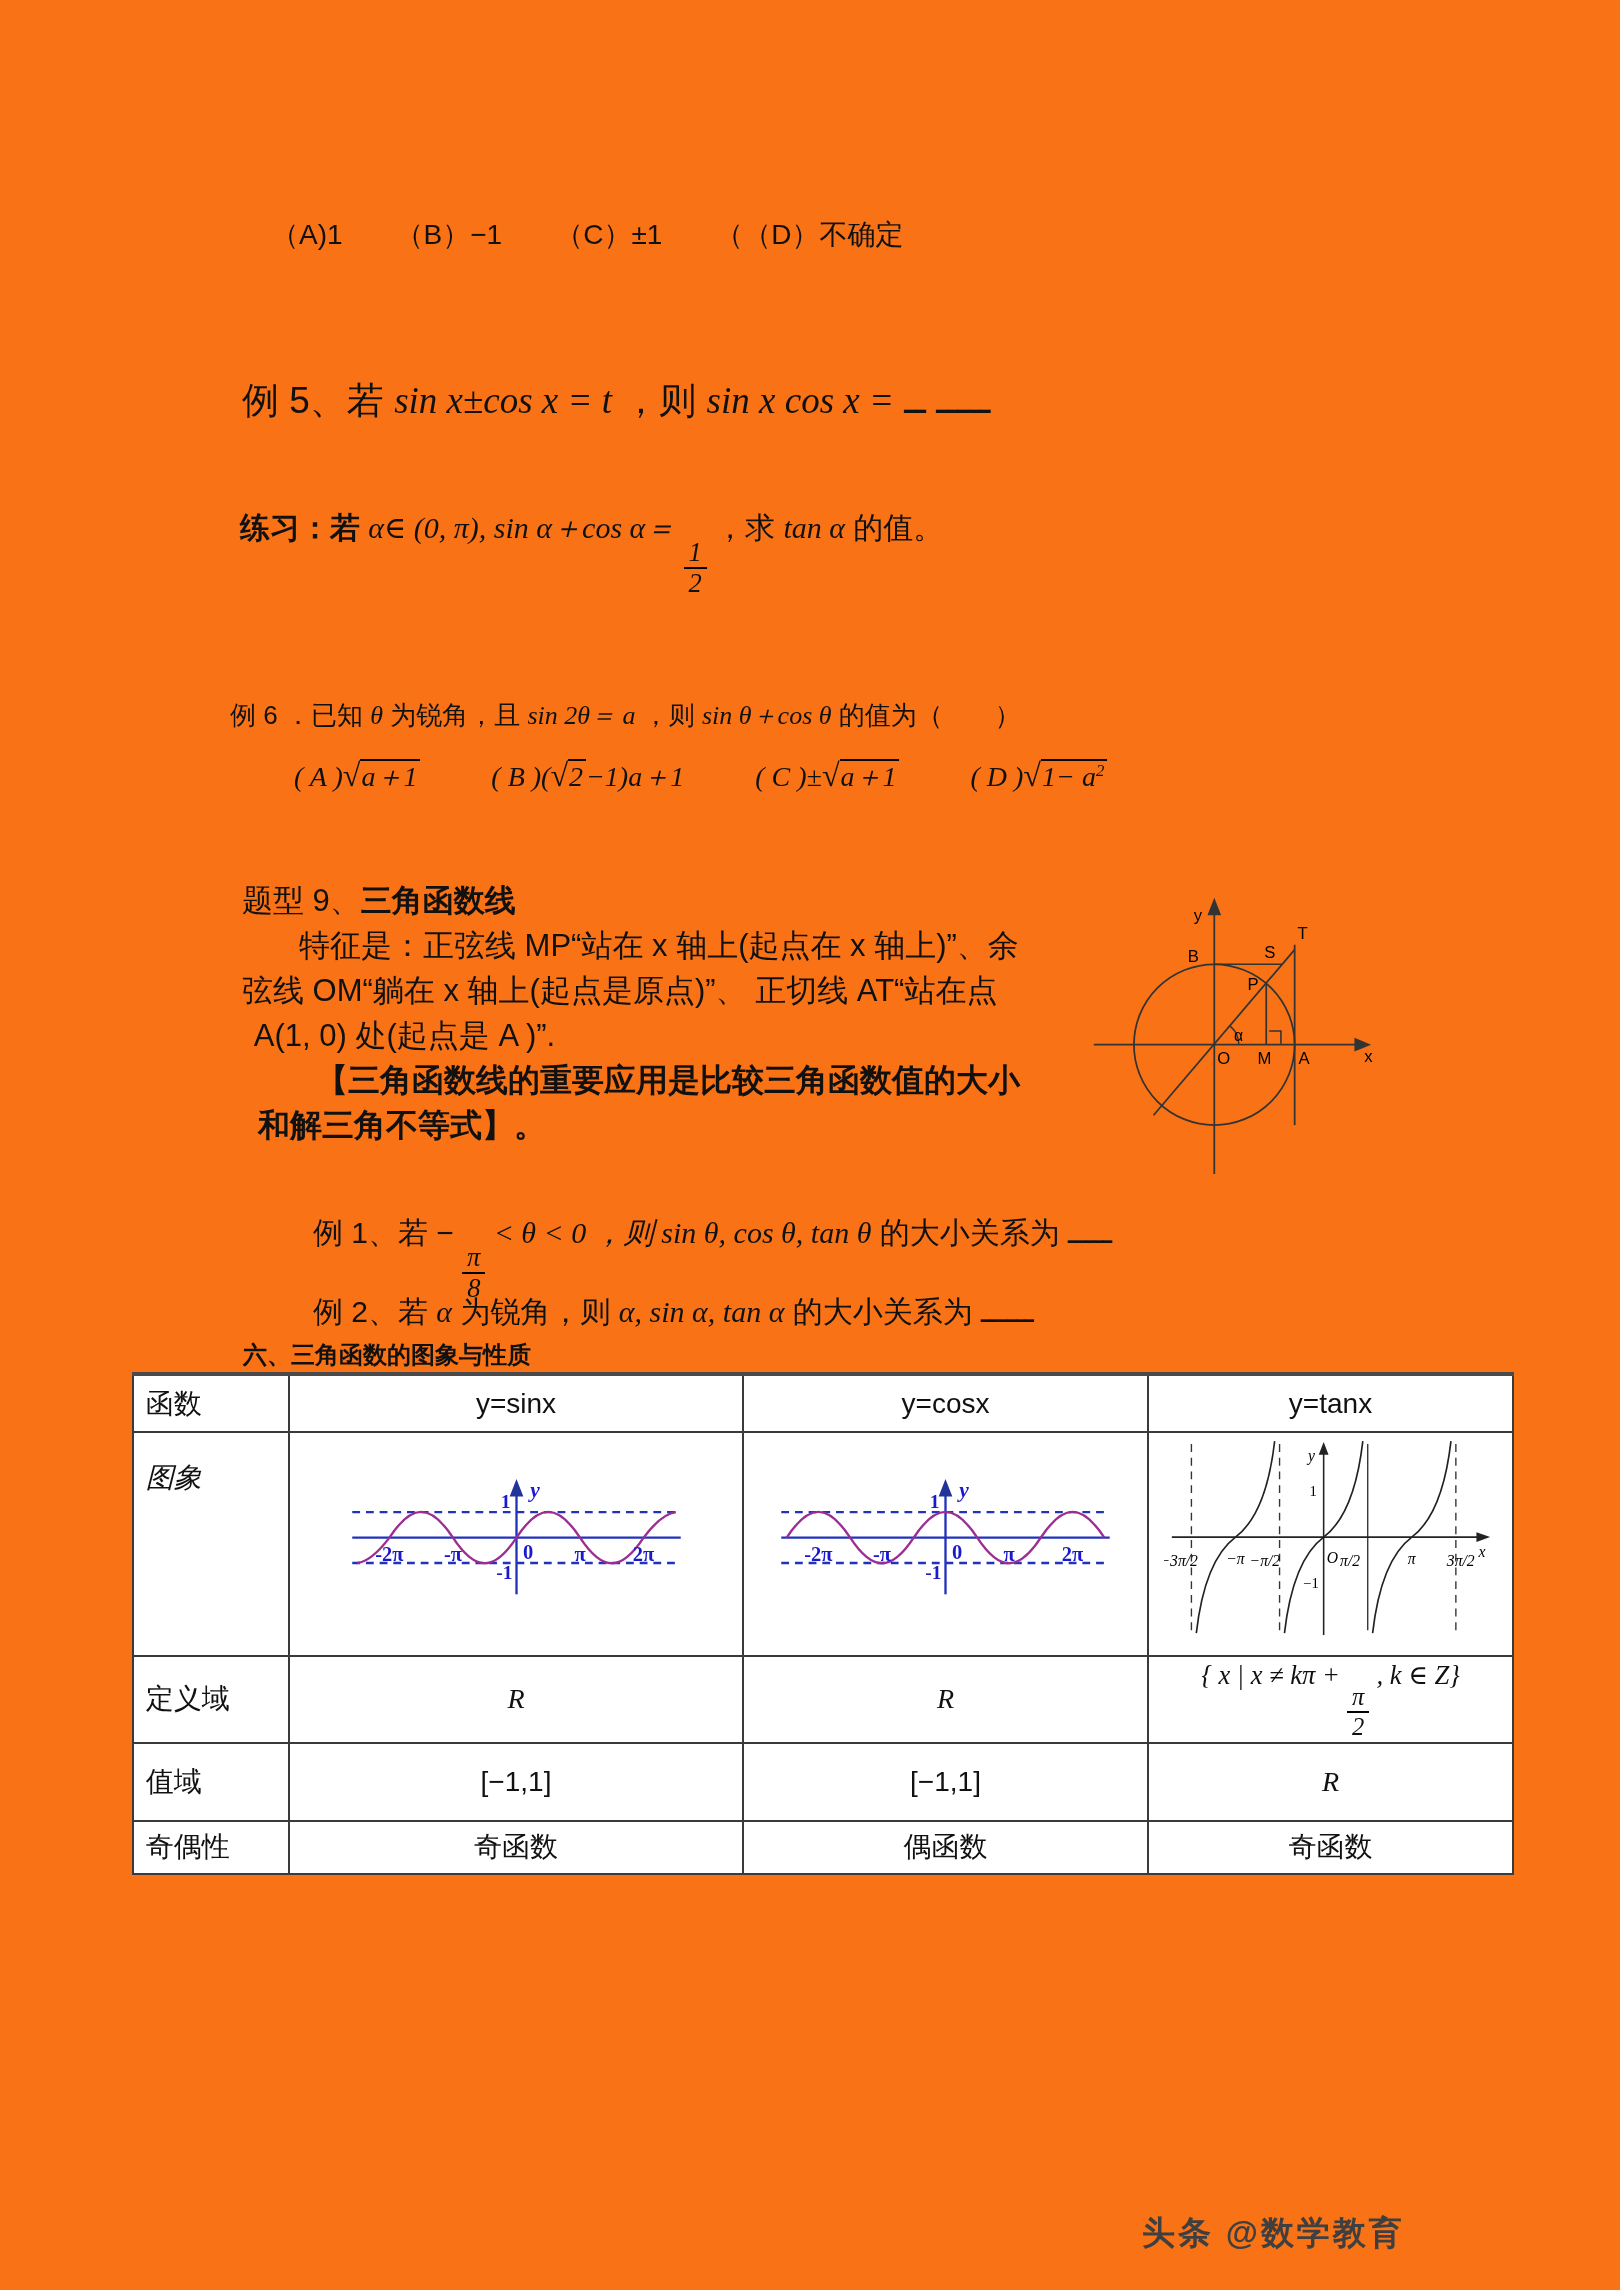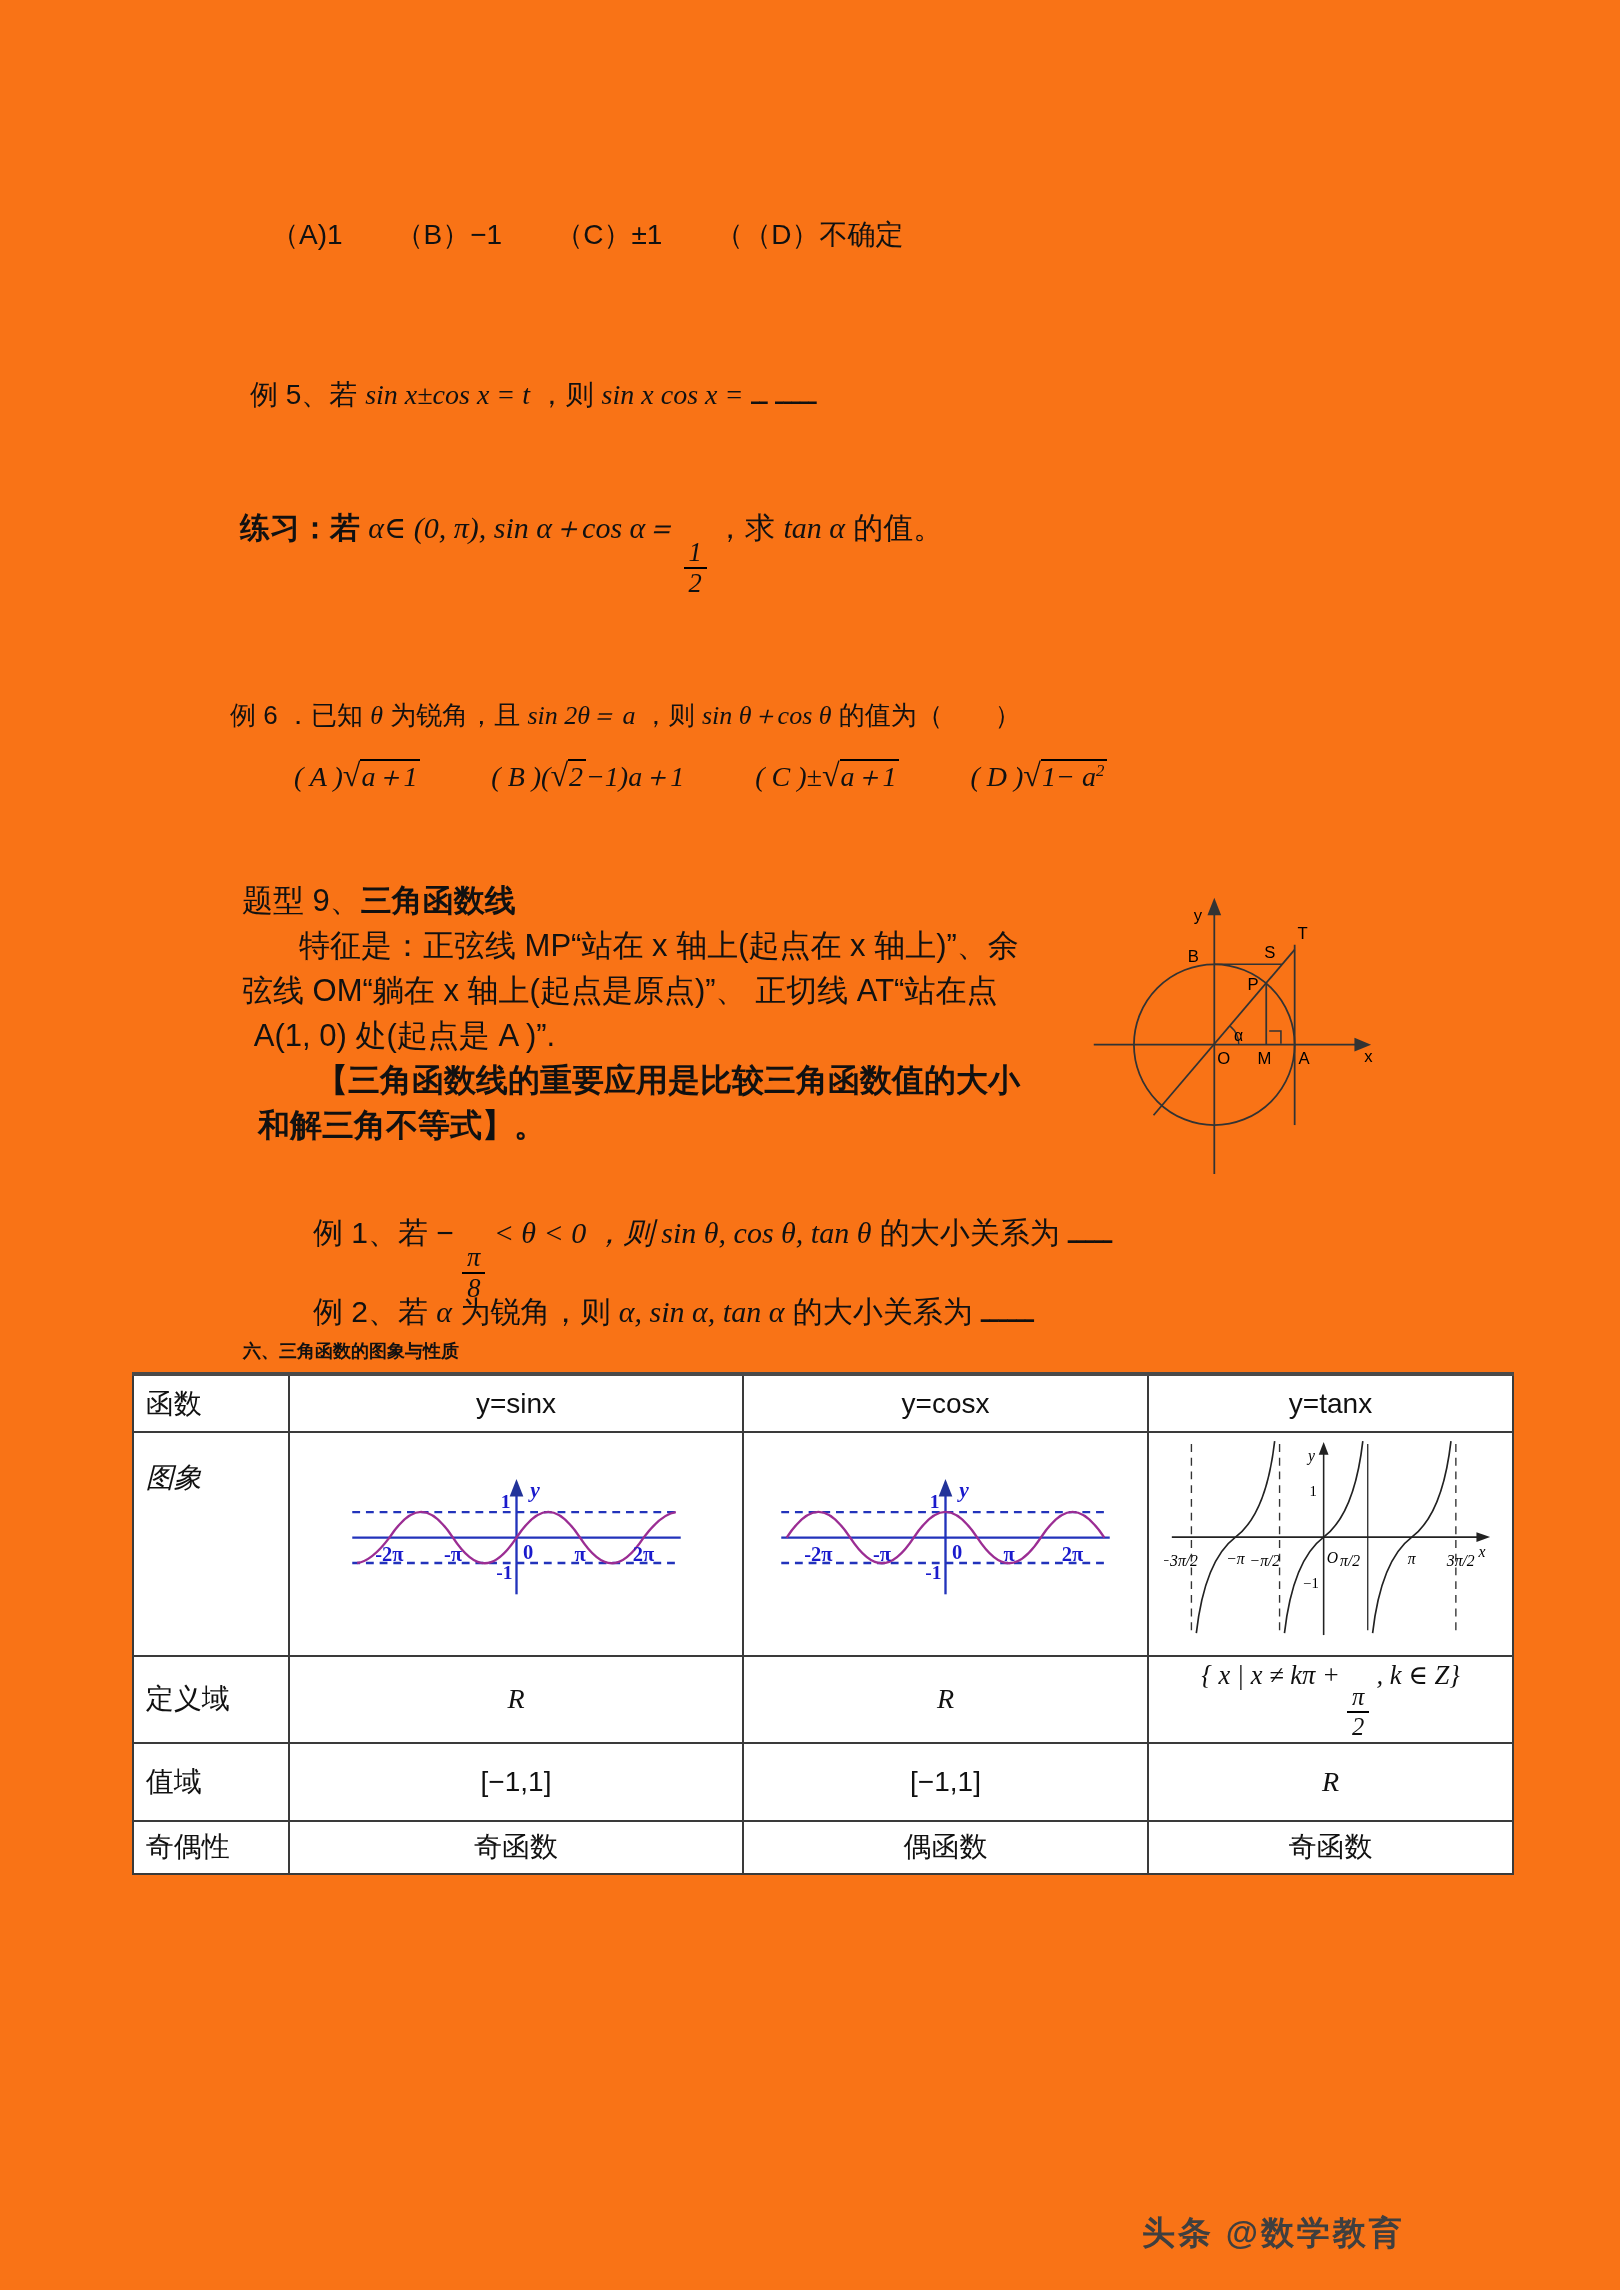--- a/index.html
+++ b/index.html
@@ -37,21 +37,21 @@
 
 <div id="page">
 
   <div class="abs opt-row" style="left:271px;top:216px;gap:53px;font-size:28px;">
     <span class="cn">（A)1</span>
     <span class="cn">（B）−1</span>
     <span class="cn">（C）±1</span>
     <span class="cn">（（D）不确定</span>
   </div>
 
-  <div class="abs line" style="left:250px;top:376px;font-size:28px;">
+  <div class="abs line" style="left:242px;top:376px;font-size:37px;">
     <span class="cn">例 5、若 </span>
     <span class="math">sin x±cos x = t</span>
     <span class="cn"> ，则 </span>
     <span class="math">sin x cos x =</span>
     <span class="cn">ـــــ  ــ</span>
   </div>
 
   <div class="abs line" style="left:240px;top:508px;font-size:30px;">
     <span class="cn bold">练习：若</span>
     <span class="math">α∈ (0, π), sin α＋cos α＝</span>
@@ -147,21 +147,21 @@
 
   <div class="abs line" style="left:313px;top:1292px;font-size:30px;">
     <span class="cn">例 2、若 </span>
     <span class="math">α</span>
     <span class="cn"> 为锐角，则 </span>
     <span class="math">α, sin α, tan α</span>
     <span class="cn"> 的大小关系为</span>
     <span class="cn">ــــــ</span>
   </div>
 
-  <div class="abs line cn bold" style="left:243px;top:1339px;font-size:18px;">六、三角函数的图象与性质</div>
+  <div class="abs line cn bold" style="left:243px;top:1339px;font-size:24px;">六、三角函数的图象与性质</div>
 
   <table class="props abs" style="left:132px;top:1372px;width:1379px;">
     <colgroup>
         <col style="width:156px">
         <col style="width:454px">
         <col style="width:405px">
         <col style="width:365px">
       </colgroup>
     <tbody>
         <tr style="height:58px;">

